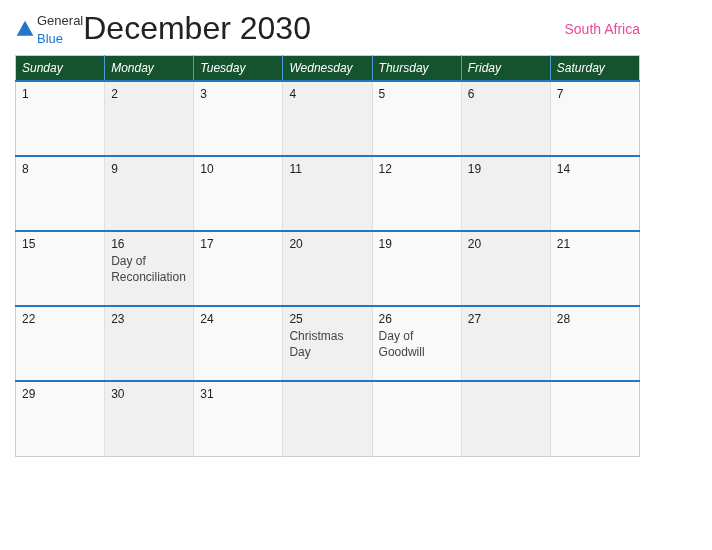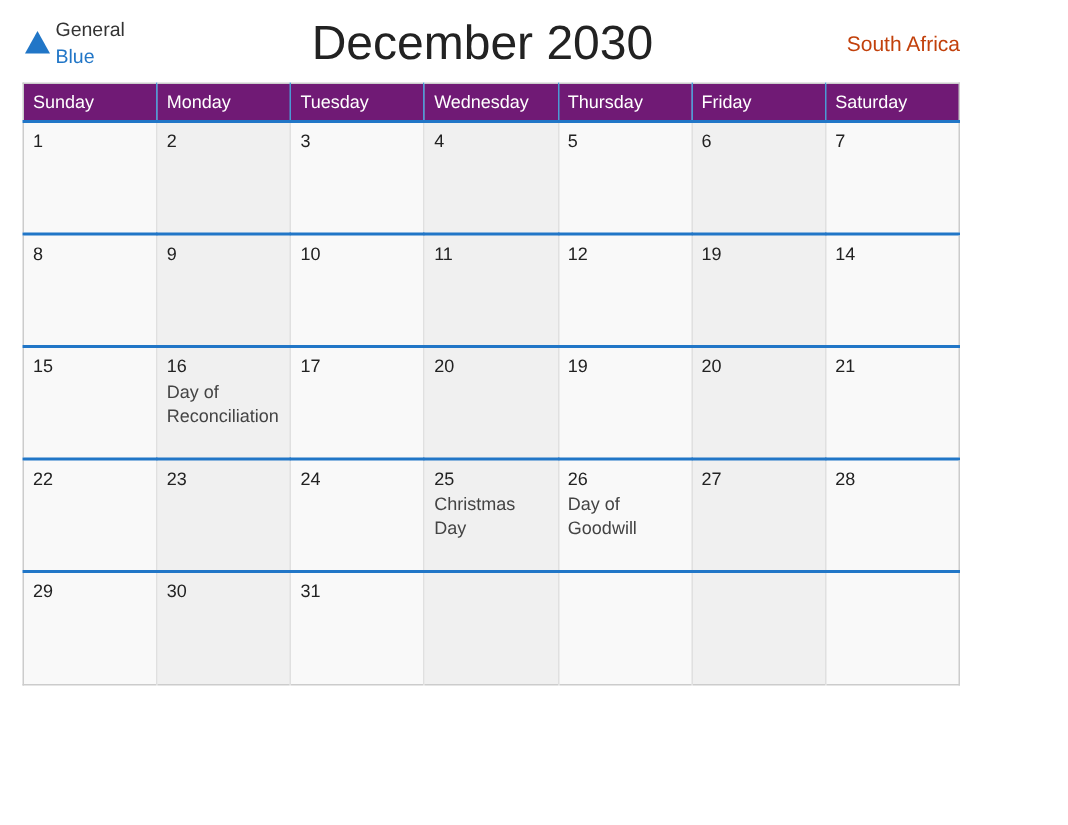--- a/index.html
+++ b/index.html
@@ -27,36 +27,36 @@
       gap: 2px;
     }
     .logo-icon {
       width: 20px;
       height: 20px;
     }
     .title {
       font-size: 32px;
       font-weight: normal;
       color: #222;
-      text-align: center;
       flex: 1;
     }
     .country {
       font-size: 14px;
-      color: #c2410c;
+      color: #ec4899;
       text-align: right;
       min-width: 80px;
     }
     .calendar-table {
       width: 100%;
       border-collapse: collapse;
       border: 1px solid #ccc;
     }
     .calendar-table thead tr {
-      background-color: #701a75;
+      background-color: #14532d;
+      font-style: italic;
     }
     .calendar-table thead th {
       color: #fff;
       font-size: 12px;
       font-weight: normal;
       padding: 5px 6px;
       text-align: left;
       border-right: 1px solid #4a9ad4;
       width: 14.28%;
     }

